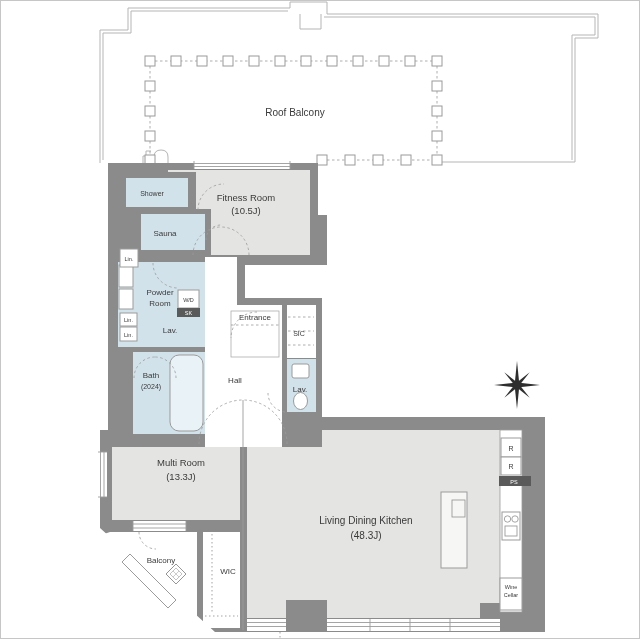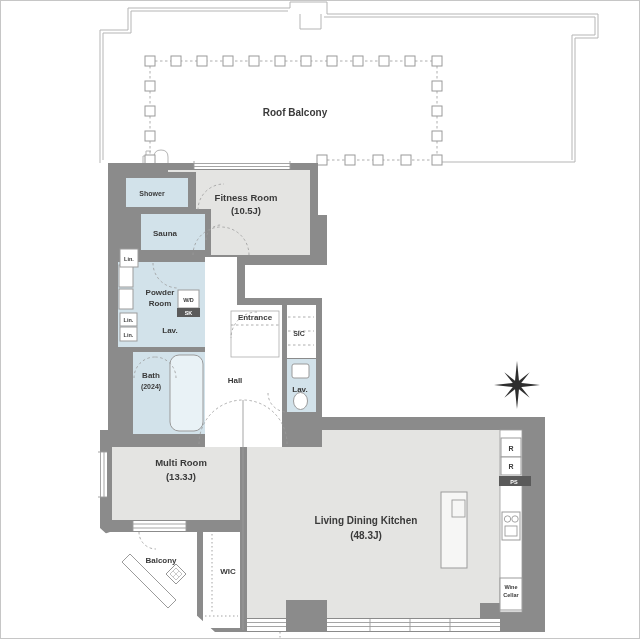--- a/index.html
+++ b/index.html
@@ -1,17 +1,17 @@
 <!DOCTYPE html>
 <html><head>
 <meta charset="utf-8">
 <style>
   html,body{margin:0;padding:0;background:#ffffff;}
   .plan-wrap{width:640px;height:639px;position:relative;background:#fde047;
-    font-family:"Liberation Sans", sans-serif;font-weight:bold;}
+    font-family:"Liberation Sans", sans-serif;}
   svg{display:block;}
   text{fill:#3a3a3a;font-family:"Liberation Sans", sans-serif;}
   .lbl{font-size:8px;}
   .lbl-lg{font-size:10px;}
   .lbl-md{font-size:9.5px;}
   .lbl-sm{font-size:7px;}
   .lbl-xs{font-size:5.5px;}
   .lbl-badge{font-size:5.5px;fill:#ffffff;}
   .wall{fill:#8b8b8b;}
   .floor{fill:#e4e4e2;}

